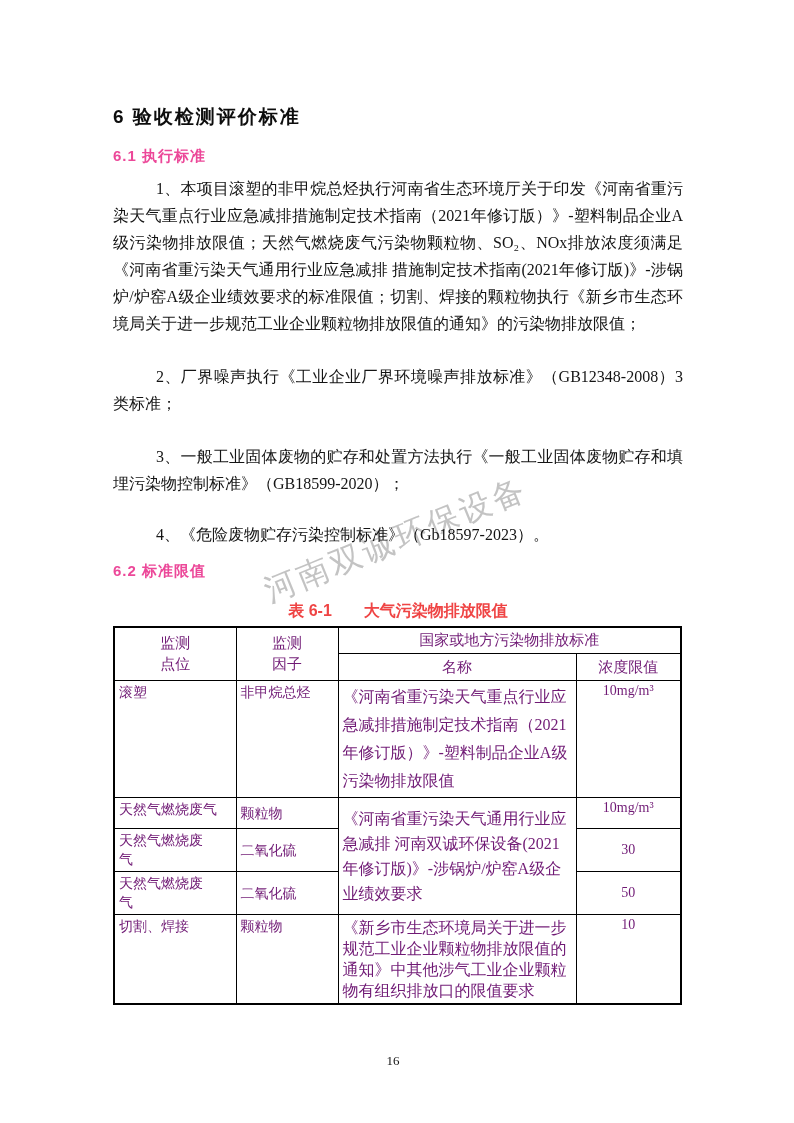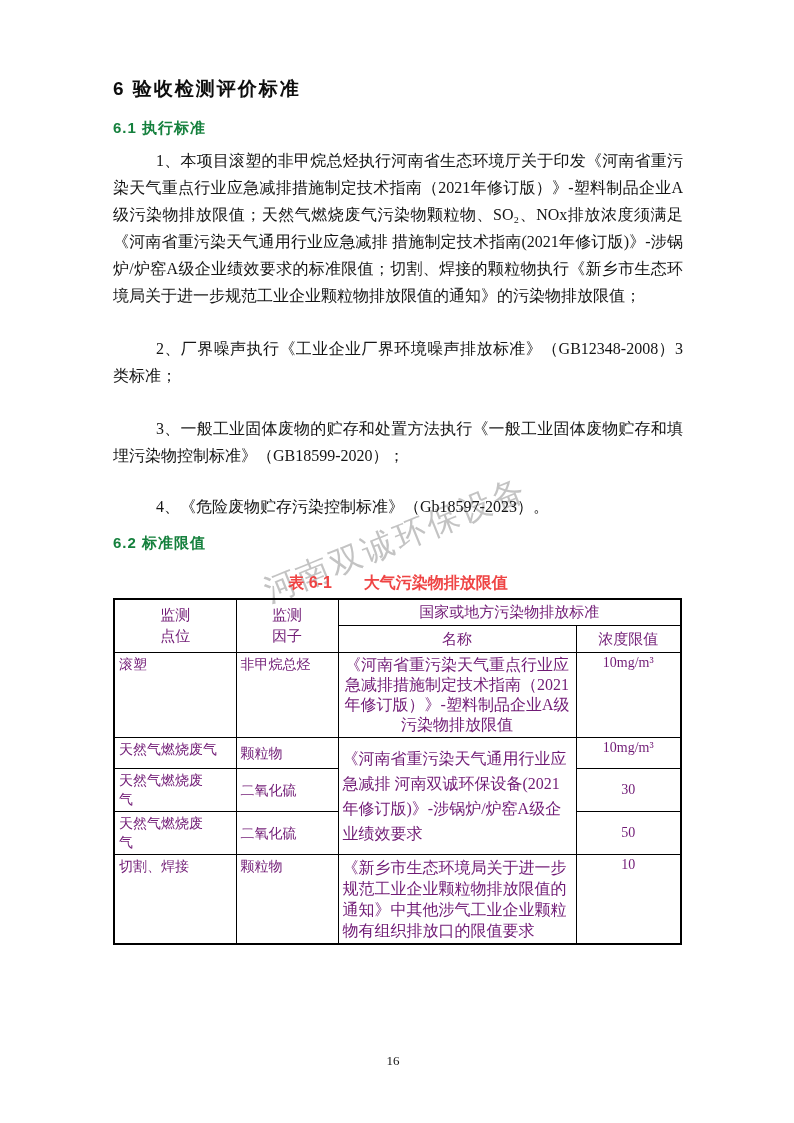--- a/index.html
+++ b/index.html
@@ -26,34 +26,34 @@
     transform: rotate(-22deg);
     transform-origin: 0 50%;
   }
   .content {
     position: relative;
     z-index: 1;
     padding: 0 111px 0 113px;
   }
   h1.chapter {
     margin: 0;
-    padding-top: 76px;
+    padding-top: 104px;
     font-family: "Liberation Sans", "DejaVu Sans", sans-serif;
     font-size: 19px;
     font-weight: bold;
     letter-spacing: 2px;
     color: #0d0d0d;
   }
   h2.section {
     margin: 17px 0 0 0;
     font-family: "Liberation Sans", "DejaVu Sans", sans-serif;
     font-size: 15px;
     font-weight: bold;
     letter-spacing: 1px;
-    color: #15803d;
+    color: #ec4899;
   }
   h2.section-2 { margin-top: 14px; }
   .body-para {
     margin: 0;
     font-size: 16px;
     line-height: 27px;
     text-align: justify;
     text-indent: 43px;
     color: #141414;
   }
@@ -103,21 +103,21 @@
     font-size: 14px;
     line-height: 19px;
     white-space: pre-line;
   }
   td.vm { vertical-align: middle; padding-top: 2px; }
   td.std {
     text-align: left;
     font-size: 16px;
     padding: 3px 6px;
   }
-  td.std1 { line-height: 20px; vertical-align: top; text-align: center; }
+  td.std1 { line-height: 28px; vertical-align: top; }
   td.stdm { line-height: 25px; vertical-align: middle; }
   td.std5 { line-height: 21px; vertical-align: top; margin-top: 47px; }
   td.lim {
     text-align: center;
     vertical-align: top;
     padding-top: 7px;
     font-size: 14px;
   }
   td.lim.vm { vertical-align: middle; padding-top: 2px; }
   td.bl2 { border-left-width: 2px; }

